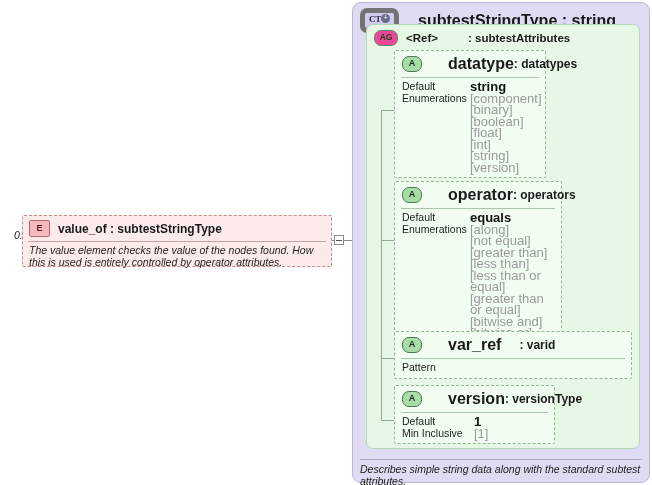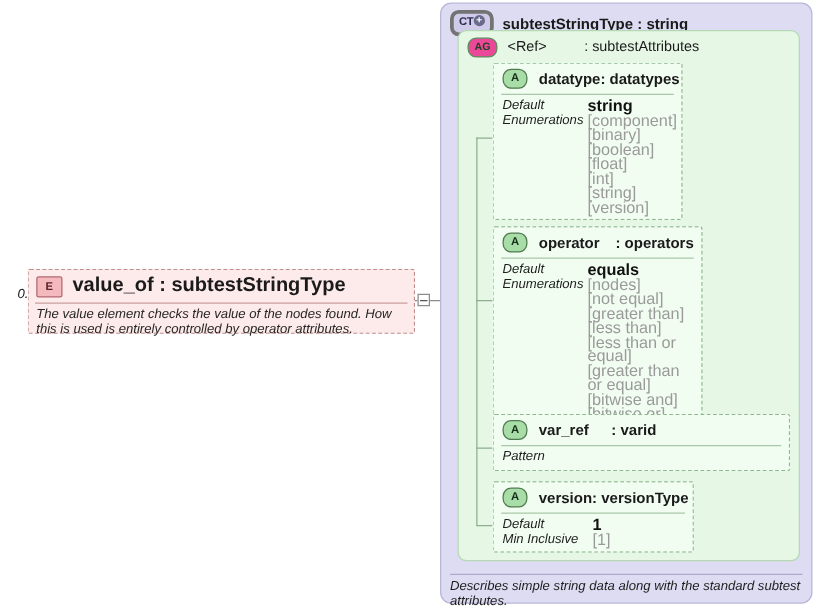--- a/index.html
+++ b/index.html
@@ -44,21 +44,21 @@
     border-radius: 2px;
     color: #5a1f25;
     font-size: 9px;
     font-weight: bold;
     text-align: center;
     line-height: 14px;
     margin-right: 8px;
     flex: none;
   }
   #element-title {
-    font-size: 16px;
+    font-size: 12px;
     font-weight: bold;
     color: #1a1a1a;
     white-space: nowrap;
   }
   #element-divider {
     height: 1px;
     background: #c9a0a0;
     margin: 1px 5px 0 5px;
   }
   #element-desc {
@@ -127,47 +127,48 @@
     position: absolute;
     left: 7px;
     top: 5px;
     display: flex;
     align-items: center;
   }
   .badge-ct {
     width: 29px;
     height: 15px;
     background: #cfcbe8;
-    border: 3px solid #737373;
+    border: 5px solid #737373;
     border-radius: 7px;
     color: #2b2b4d;
     font-size: 9px;
     font-weight: bold;
     line-height: 13px;
     text-align: center;
-    margin-right: 7px;
+    margin-right: 19px;
     flex: none;
     letter-spacing: -0.2px;
+    font-family: Liberation Serif, serif;
   }
   .badge-ct .plus {
     display: inline-block;
     width: 9px;
     height: 9px;
     background: #6a6a8c;
     border-radius: 50%;
     color: #ffffff;
     font-size: 8px;
     line-height: 8px;
     text-align: center;
     vertical-align: middle;
     position: relative;
     top: -1px;
   }
   #ct-title {
-    font-size: 12px;
+    font-size: 16px;
     font-weight: bold;
     color: #1a1a1a;
     white-space: nowrap;
   }
 
   
   #ag-panel {
     left: 366px;
     top: 24px;
     width: 274px;
@@ -195,20 +196,21 @@
     font-weight: bold;
     line-height: 12px;
     text-align: center;
     margin-right: 8px;
     flex: none;
   }
   #ag-ref-label, #ag-ref-type {
     font-size: 11.5px;
     color: #1a1a1a;
     white-space: nowrap;
+    font-weight: bold;
   }
   #ag-ref-label { margin-right: 30px; }
 
   
   .tree-line { background: #8fae8f; }
   #tree-trunk {
     left: 381px;
     top: 110px;
     width: 1px;
     height: 310px;
@@ -240,42 +242,42 @@
     border-radius: 7px;
     color: #16301a;
     font-size: 9px;
     font-weight: bold;
     line-height: 12px;
     text-align: center;
     margin-right: 9px;
     flex: none;
   }
   .attr-name {
-    font-size: 12px;
+    font-size: 16px;
     font-weight: bold;
     color: #1a1a1a;
     white-space: nowrap;
+    margin-left: 17px;
   }
   .attr-type {
     font-size: 12px;
     font-weight: bold;
     color: #1a1a1a;
     white-space: nowrap;
   }
   .attr-divider {
     height: 1px;
     background: #a9c7a9;
     margin: 1px 6px 0 6px;
   }
   .attr-body {
     display: flex;
     padding: 3px 6px 4px 7px;
   }
   .facet-labels {
-    font-style: italic;
     font-size: 10.5px;
     line-height: 11.5px;
     color: #1d1d1d;
     flex: none;
   }
   .facet-values {
     font-size: 13px;
     line-height: 11.5px;
     color: #9a9a9a;
   }
@@ -389,21 +391,21 @@
     <div class="attr-type">: operators</div>
   </div>
   <div class="attr-divider"></div>
   <div class="attr-body">
     <div class="facet-labels">
       <div>Default</div>
       <div>Enumerations</div>
     </div>
     <div class="facet-values">
       <div class="first">equals</div>
-      <div>[nodes]</div>
+      <div>[along]</div>
       <div>[not equal]</div>
       <div>[greater than]</div>
       <div>[less than]</div>
       <div>[less than or equal]</div>
       <div>[greater than or equal]</div>
       <div>[bitwise and]</div>
       <div>[bitwise or]</div>
       <div>[pattern match]</div>
     </div>
   </div>

